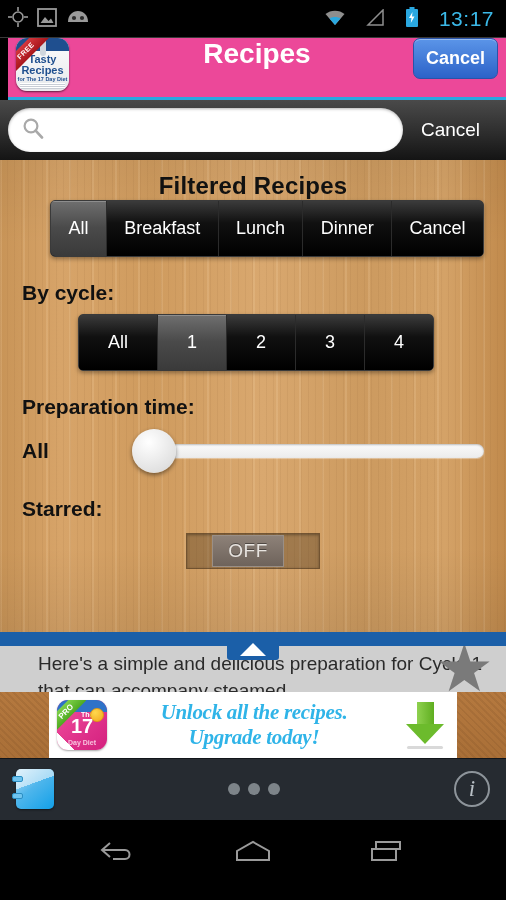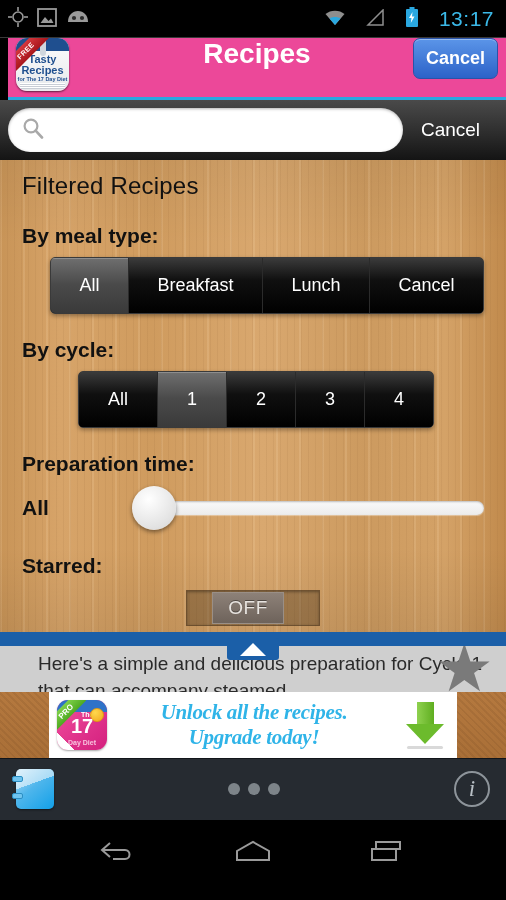--- a/index.html
+++ b/index.html
@@ -92,21 +92,21 @@
       repeating-linear-gradient(90deg, rgba(255,225,185,.16) 0 2px, rgba(0,0,0,0) 2px 23px),
       linear-gradient(90deg,#c89457 0%,#d7a469 12%,#cf9b5e 30%,#d9a86f 52%,#cc9a5f 72%,#d4a267 88%,#c18a4c 100%);
   }
   .wood::after {
     content:""; position:absolute; inset:0; pointer-events:none;
     background:linear-gradient(180deg, rgba(0,0,0,.05), rgba(0,0,0,0) 18%, rgba(0,0,0,0) 82%, rgba(0,0,0,.07));
   }
   .wood-inner { position:relative; z-index:1; padding:0 22px; }
 
   .panel-title {
-    text-align:left; font-size:24px; font-weight:normal; color:#111;
+    text-align:center; font-size:24px; font-weight:bold; color:#111;
     padding-top:12px; letter-spacing:.2px;
   }
   .field-label {
     font-size:21px; font-weight:bold; color:#111; margin-top:24px; margin-bottom:9px;
   }
 
   
   .segmented {
     display:flex; border-radius:5px; overflow:hidden;
     border:1px solid #3a3a3a;
@@ -325,25 +325,25 @@
       </span>
       <input type="text" placeholder="" style="">
     </div>
     <button class="cancel-btn">Cancel</button>
   </div>
 
   <div class="wood">
     <div class="wood-inner">
       <div class="panel-title">Filtered Recipes</div>
 
-      <div class="field-label">By meal type:</div>
       <div class="segmented seg-meal">
         <div class="seg selected">All</div>
         <div class="seg">Breakfast</div>
         <div class="seg">Lunch</div>
+        <div class="seg">Dinner</div>
         <div class="seg">Cancel</div>
       </div>
 
       <div class="field-label">By cycle:</div>
       <div class="segmented seg-cycle">
         <div class="seg">All</div>
         <div class="seg selected">1</div>
         <div class="seg">2</div>
         <div class="seg">3</div>
         <div class="seg">4</div>

